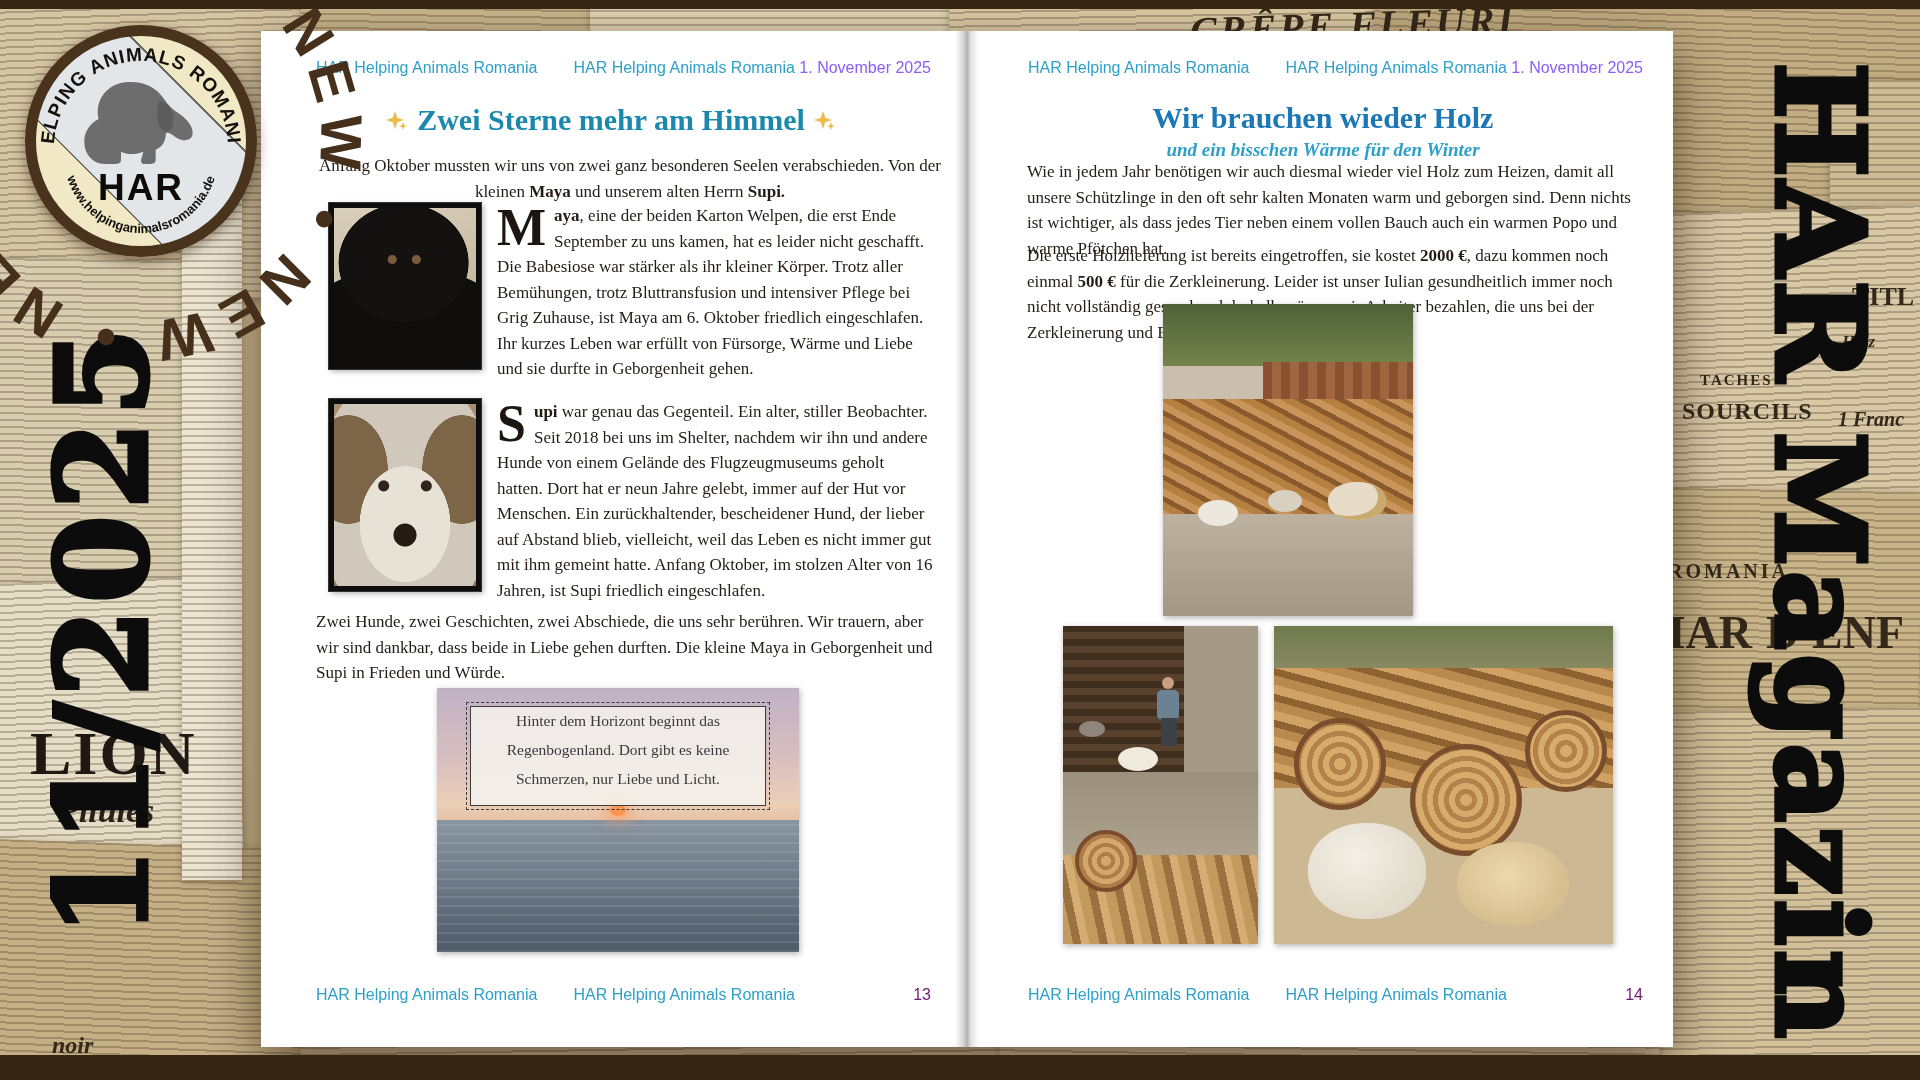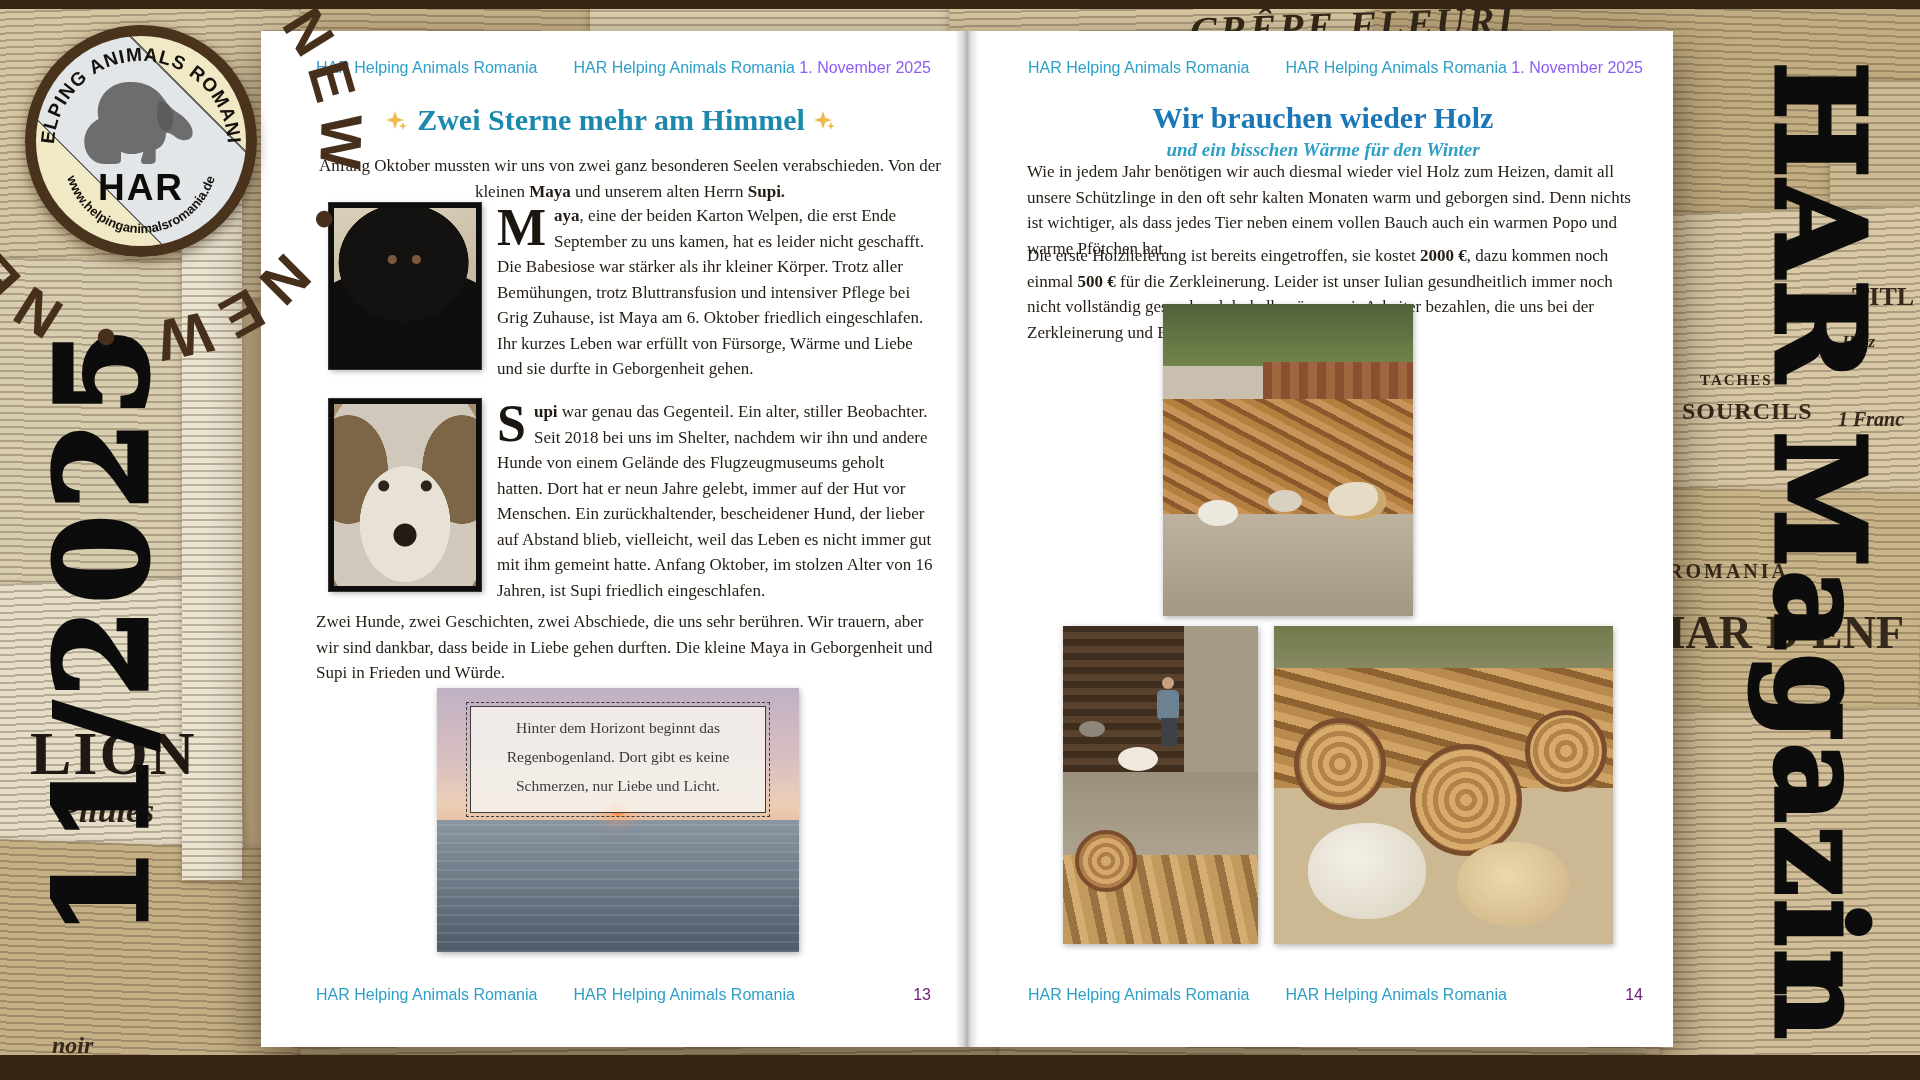--- a/index.html
+++ b/index.html
@@ -165,21 +165,21 @@
   
   .quote-fig { position:absolute; left:176px; top:657px; width:362px; height:264px; overflow:hidden;
                box-shadow:1px 2px 6px rgba(0,0,0,.3); }
   .q-sky { position:absolute; left:0; top:0; width:100%; height:50%;
            background:linear-gradient(#bfb1c4, #d9bfc0 55%, #eccfb6 88%, #e6c2a6); }
   .q-sun { position:absolute; left:50%; top:44%; width:16px; height:12px; margin-left:-8px;
            border-radius:50%; background:#ff9450; box-shadow:0 0 14px 6px rgba(255,150,80,.55); }
   .q-sea { position:absolute; left:0; top:50%; width:100%; height:50%;
            background:repeating-linear-gradient(0deg, rgba(255,255,255,.10) 0 2px, rgba(0,0,0,0) 2px 9px),
                       linear-gradient(#8a95a2, #4e5a67); }
-  .q-box { position:absolute; left:9%; right:9%; top:7%; padding:7px 12px 12px;
+  .q-box { position:absolute; left:9%; right:9%; top:7%; padding:0 12px 12px;
            background:rgba(246,243,238,.85); border:1px solid #3c3c3c; outline:1px dashed #3c3c3c;
            outline-offset:3px; text-align:center;
            font-family:cursive; font-size:15.5px; line-height:1.85; color:#3a3a3a; }
 
   .caption-r { position:absolute; left:455px; top:498px; width:168px; font-size:17px; line-height:1.5; color:#231c13; }
 
   
   .bar { position:absolute; left:0; width:1920px; z-index:60; background:#352614; }
   .bar-top { top:0; height:9px; }
   .bar-bot { top:1055px; height:25px; }

